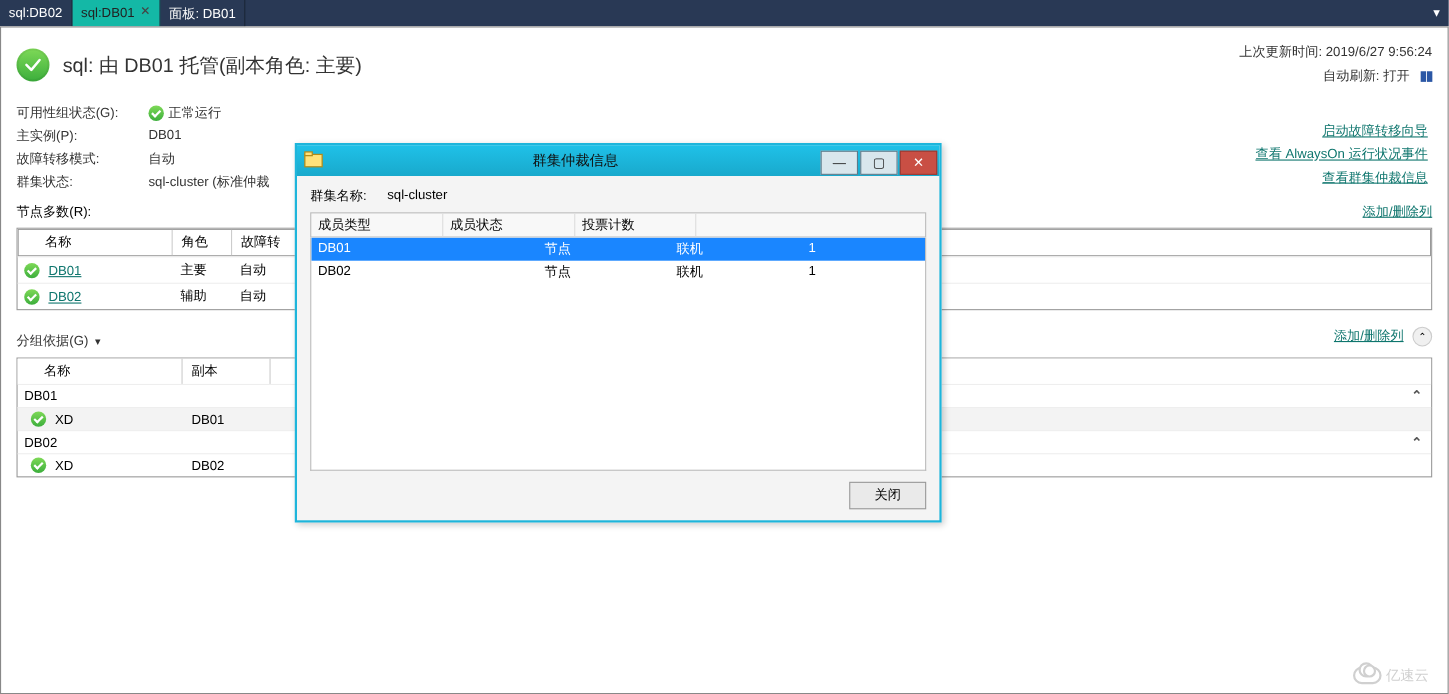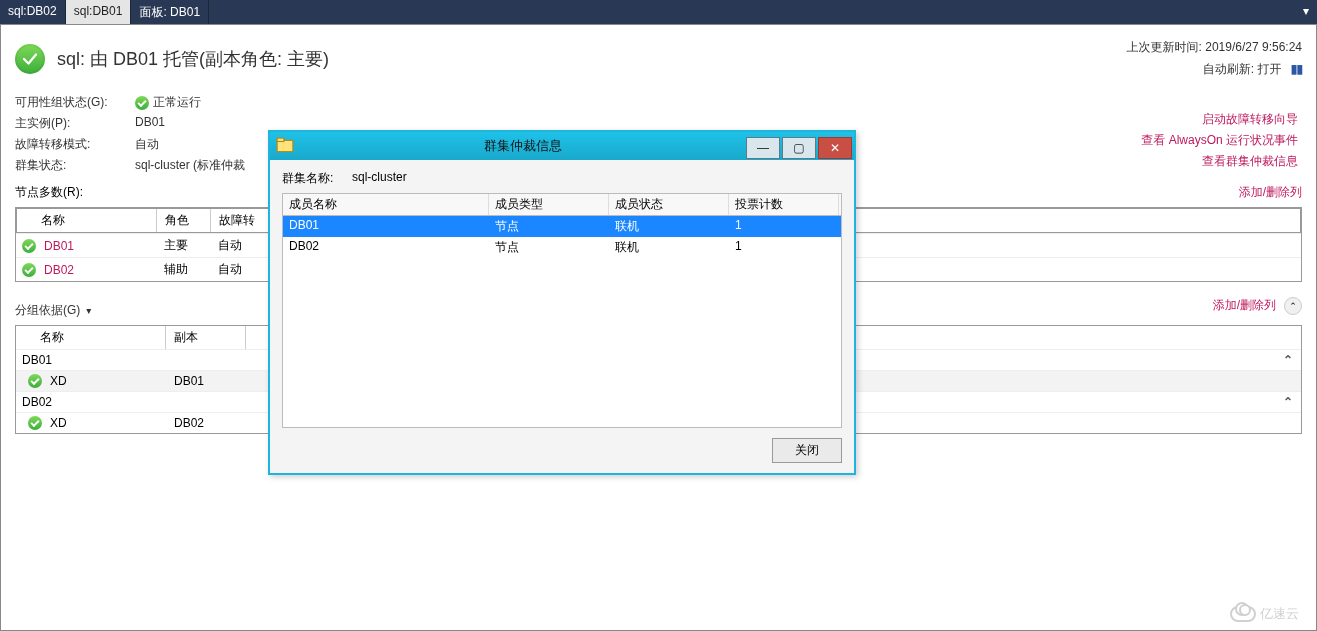--- a/index.html
+++ b/index.html
@@ -9,41 +9,41 @@
   background: #fff;
   width: 1317px;
   height: 631px;
   position: relative;
   overflow: hidden;
 }
 
 
 .tab-strip { background:#293955; height:24px; display:flex; align-items:stretch; color:#fff; position:relative;}
 .tab-strip .tab { padding:4px 8px; display:flex; align-items:flex-start; gap:5px; cursor:pointer; font-size:12px; border-right:1px solid #1b2739;}
-.tab-strip .tab.active { background:#e5e5e5; color:#222;flex-direction:column; }
+.tab-strip .tab.active { background:#14b8a6; color:#222; }
 .tab-strip .tab .close-x { font-size:11px; color:#444; }
 .tab-strip .tab.active .close-x{ color:#444;}
 .tab-strip .right-caret{ margin-left:auto; padding:4px 8px; color:#fff; cursor:pointer;}
 
 
 .dash-outer { border:1px solid #888; height:607px; position:relative; background:#fff; }
 .dash-header{ display:flex; align-items:center; padding:12px 14px 10px 14px; }
 .ok-circle{ width:30px; height:30px; border-radius:50%; background:linear-gradient(#7ed957,#3cae3c); display:flex; align-items:center; justify-content:center; margin-right:12px; box-shadow:0 0 0 2px rgba(0,0,0,0.05) inset;}
 .ok-circle svg{ width:18px; height:18px; }
 .dash-title{ font-size:18px; color:#333;}
 .dash-right{ margin-left:auto; text-align:right; font-size:12px; color:#333; line-height:1.8;}
 .pause-icon{ color:#2b57a5; font-weight:bold; letter-spacing:-1px; margin-left:6px;}
 
 .section{ padding:0 14px; }
 .kv-row{ display:flex; margin:4px 0; font-size:12px; color:#333;}
 .kv-row .k{ width:120px;}
 .kv-row .v{ width:140px;}
 .ok-inline{ display:inline-block; width:14px; height:14px; border-radius:50%; background:linear-gradient(#7ed957,#3cae3c); vertical-align:middle; margin-right:4px; position:relative;}
 .ok-inline::after{ content:""; position:absolute; left:3px; top:4px; width:6px; height:3px; border-left:2px solid #fff; border-bottom:2px solid #fff; transform:rotate(-45deg);}
-.link { color:#be185d; cursor:pointer;}
+.link { color:#0f766e; text-decoration:underline; cursor:pointer;}
 
 .side-links{ position:absolute; right:18px; top:86px; text-align:right; font-size:12px;}
 .side-links div{ margin-bottom:4px;}
 
 .tbl-header{ display:flex; background:#fff; border:1px solid #999; font-size:12px;}
 .tbl-header .c{ padding:3px 8px; border-right:1px solid #ccc;}
 .replica-table{ margin-top:4px; border:1px solid #999;}
 .replica-row{ display:flex; align-items:center; border-top:1px solid #eee; font-size:12px;}
 .replica-row .c{ padding:3px 8px;}
 .replica-row .c0{ width:140px; display:flex; align-items:center; gap:4px; padding-left:6px;}
@@ -245,21 +245,20 @@
       <div class="winbtn">▢</div>
       <div class="winbtn close">✕</div>
     </div>
   </div>
   <div class="dlg-body">
     <div class="dlg-kv">
       <span class="k">群集名称:</span>
       <span>sql-cluster</span>
     </div>
     <div class="dlg-listhead">
-      <div class="c" style="width:206px;">成员名称</div>
       <div class="c" style="width:120px;">成员类型</div>
       <div class="c" style="width:120px;">成员状态</div>
       <div class="c" style="width:110px;">投票计数</div>
     </div>
     <div class="dlg-list">
       <div class="dlg-row sel">
         <div class="c c0">DB01</div>
         <div class="c c1">节点</div>
         <div class="c c2">联机</div>
         <div class="c c3">1</div>

